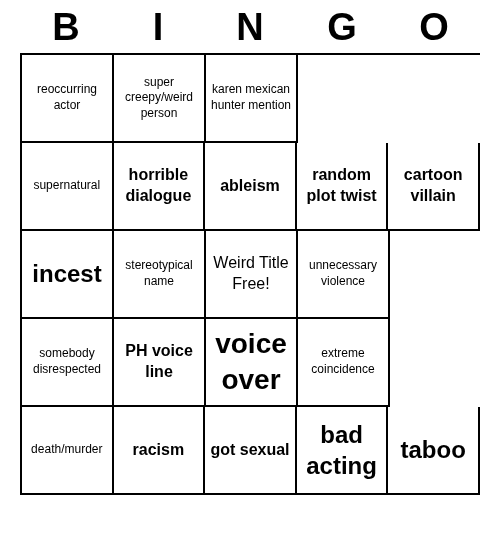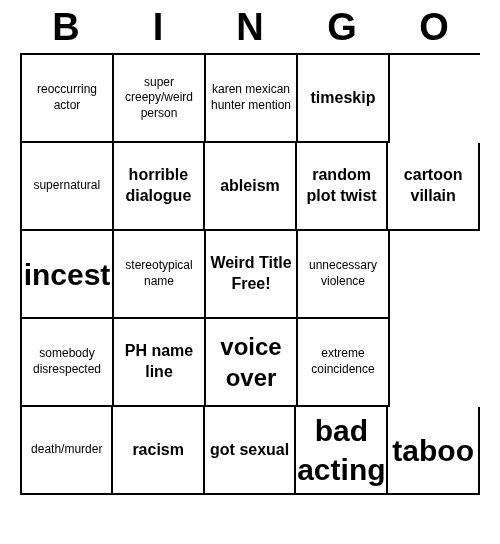--- a/index.html
+++ b/index.html
@@ -42,69 +42,68 @@
       display: flex;
       align-items: center;
       justify-content: center;
       text-align: center;
       padding: 4px;
       font-size: 12px;
       color: #000;
       line-height: 1.3;
     }
     .bingo-cell.large-text {
-      font-size: 30px;
+      font-size: 24px;
       font-weight: bold;
     }
     .bingo-cell.medium-text {
       font-size: 16px;
       font-weight: bold;
     }
     .bingo-cell.xlarge-text {
-      font-size: 24px;
+      font-size: 28px;
       font-weight: bold;
     }
     .bingo-cell.free-cell {
       font-size: 16px;
-      font-weight: bold;
+      font-weight: normal;
     }
   </style>
 </head>
 <body>
 
 <div class="title-row">
 <div class="title-letter">B</div>
     <div class="title-letter">I</div>
     <div class="title-letter">N</div>
     <div class="title-letter">G</div>
     <div class="title-letter">O</div>
   </div>
 <div class="bingo-grid">
 <div class="bingo-row">
       <div class="bingo-cell">reoccurring actor</div>
       <div class="bingo-cell">super creepy/weird person</div>
       <div class="bingo-cell">karen mexican hunter mention</div>
-      <div class="bingo-cell medium-text">timeskip</div>
     </div>
     <div class="bingo-row">
       <div class="bingo-cell">supernatural</div>
       <div class="bingo-cell medium-text">horrible dialogue</div>
       <div class="bingo-cell medium-text">ableism</div>
       <div class="bingo-cell medium-text">random plot twist</div>
       <div class="bingo-cell medium-text">cartoon villain</div>
     </div>
     <div class="bingo-row">
       <div class="bingo-cell large-text">incest</div>
       <div class="bingo-cell">stereotypical name</div>
       <div class="bingo-cell free-cell">Weird Title Free!</div>
       <div class="bingo-cell">unnecessary violence</div>
     </div>
     <div class="bingo-row">
       <div class="bingo-cell">somebody disrespected</div>
-      <div class="bingo-cell medium-text">PH name line</div>
+      <div class="bingo-cell medium-text">PH voice line</div>
       <div class="bingo-cell xlarge-text">voice over</div>
       <div class="bingo-cell">extreme coincidence</div>
     </div>
     <div class="bingo-row">
       <div class="bingo-cell">death/murder</div>
       <div class="bingo-cell medium-text">racism</div>
       <div class="bingo-cell medium-text">got sexual</div>
       <div class="bingo-cell large-text">bad acting</div>
       <div class="bingo-cell large-text">taboo</div>
     </div>

